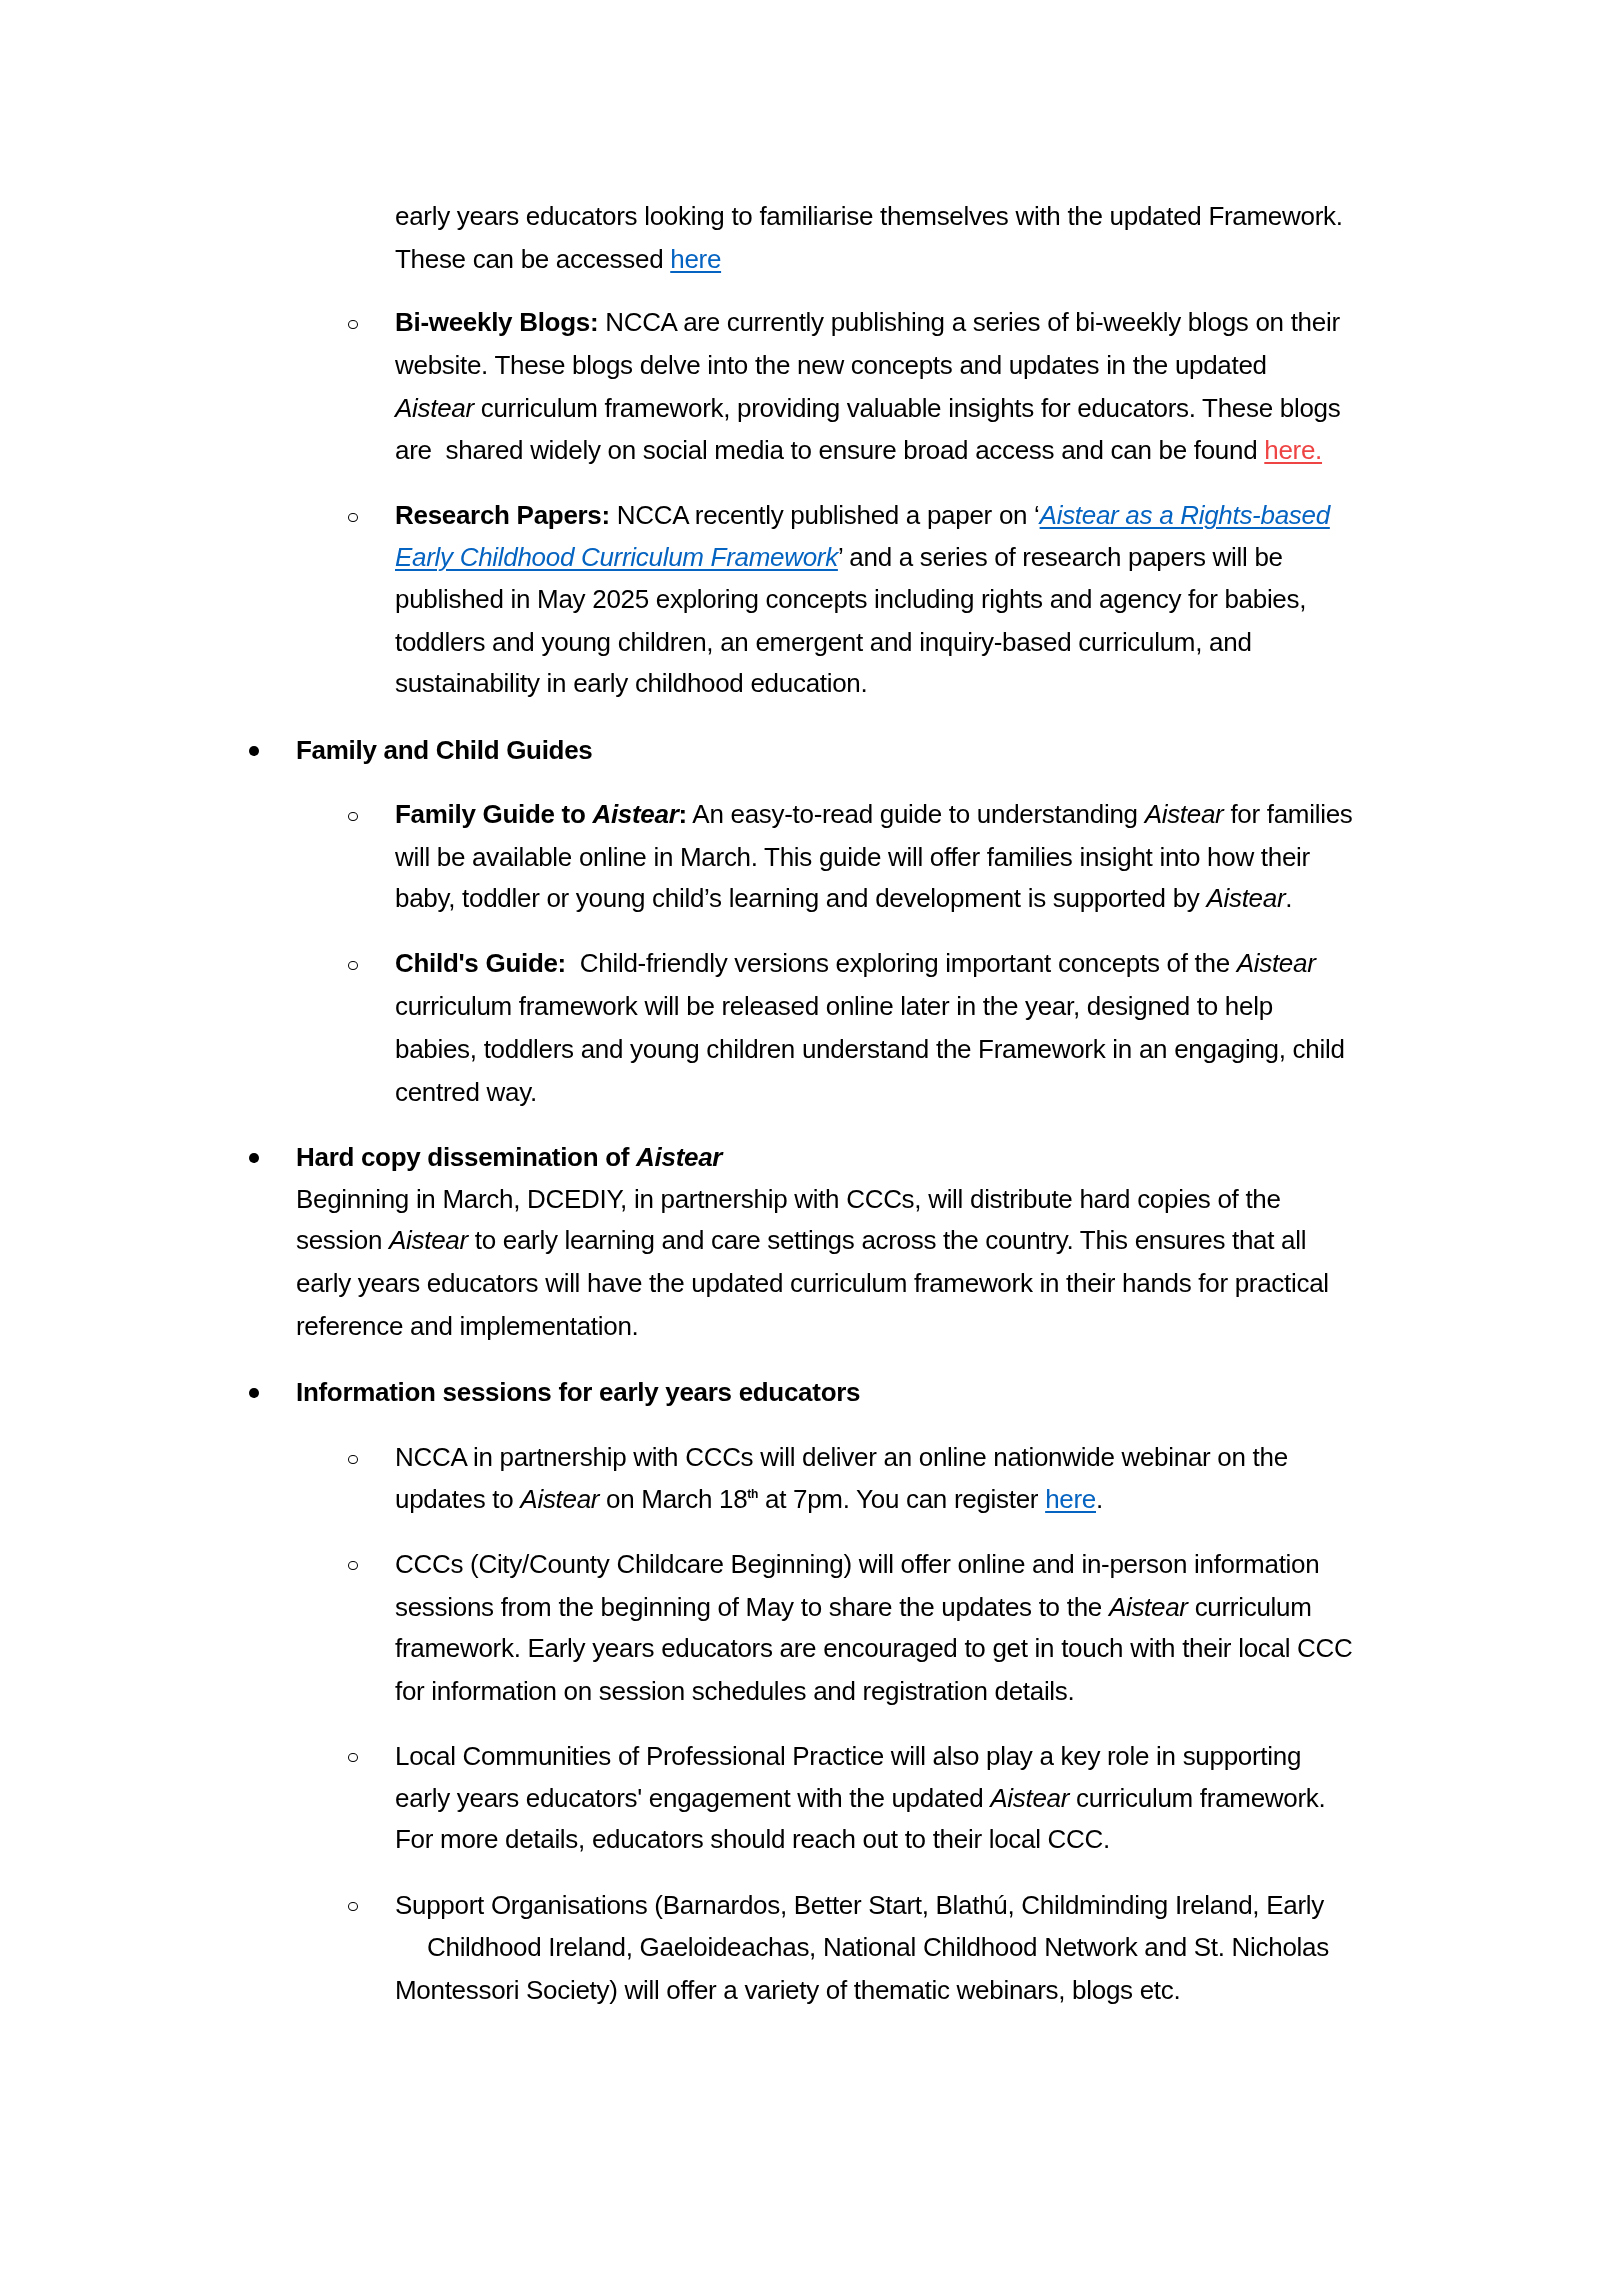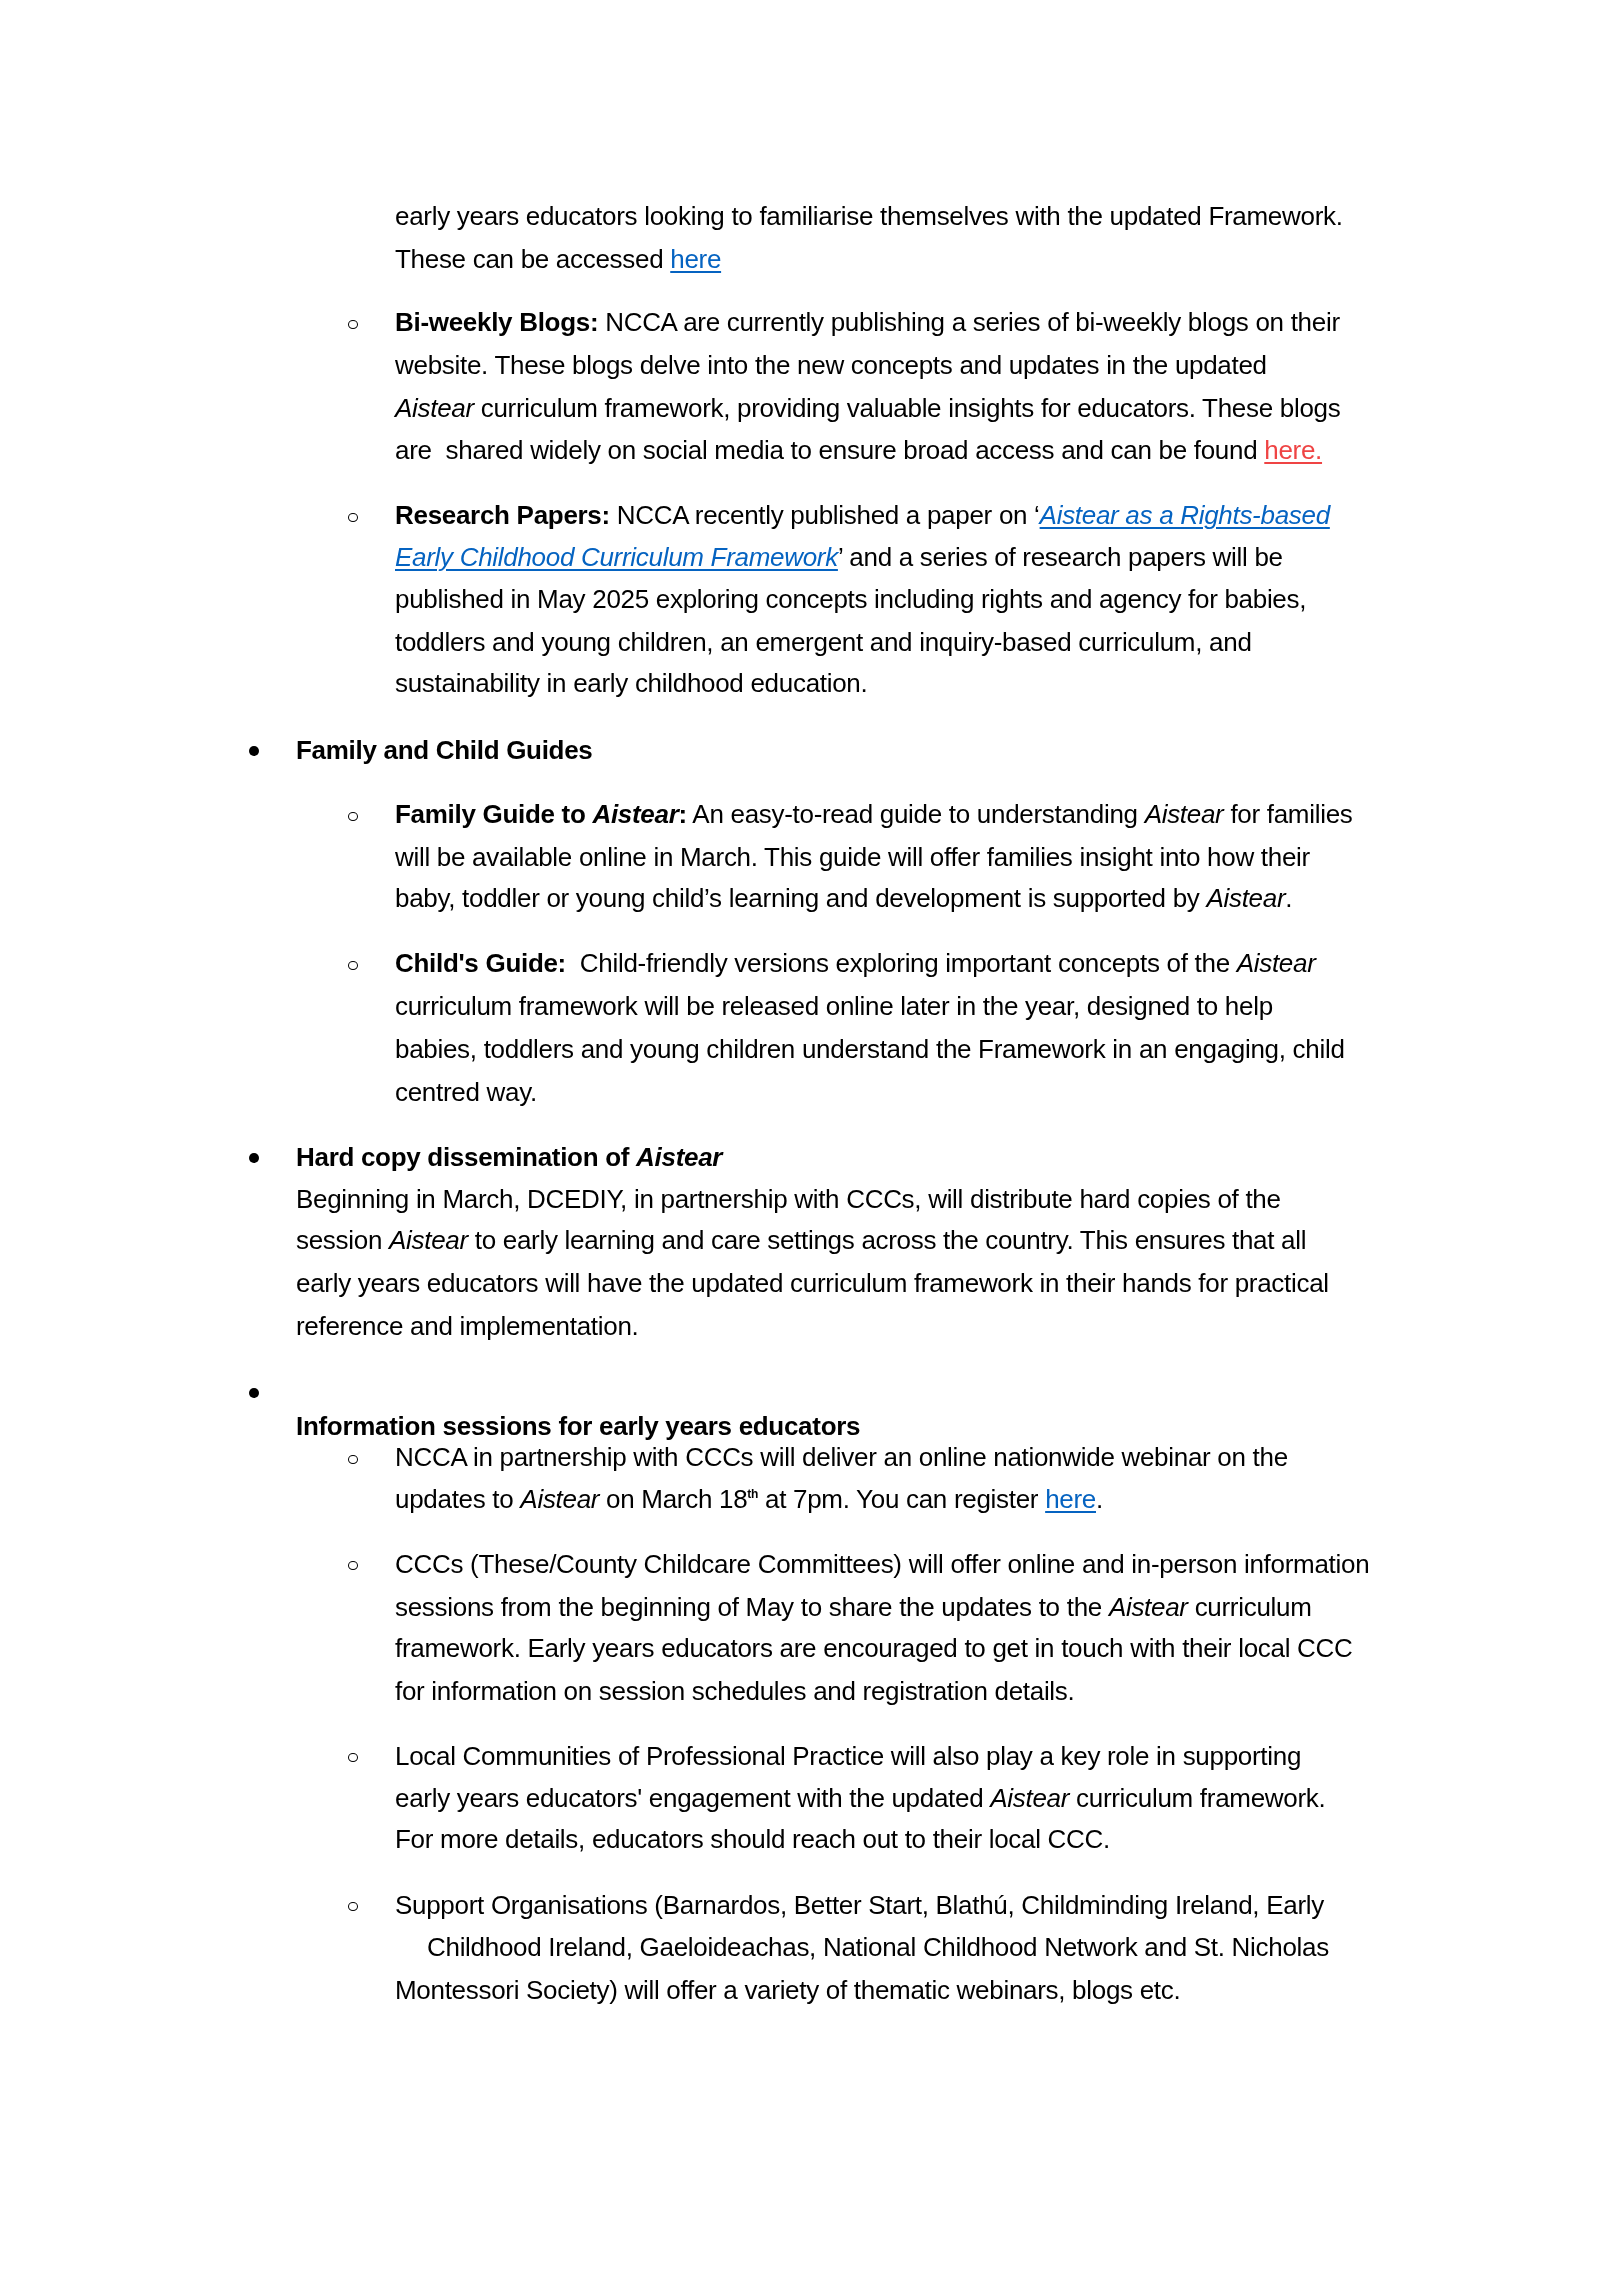--- a/index.html
+++ b/index.html
@@ -52,28 +52,28 @@
   <div class="line x-sub" style="top:1076px"><span style="white-space: pre;">centred way.</span></div>
 
   <span class="mk-dot" style="top:1153px"></span>
   <div class="line x-main" style="top:1141px"><b><span style="white-space: pre;">Hard copy dissemination of </span><i>Aistear</i></b></div>
   <div class="line x-main" style="top:1183px"><span style="white-space: pre;">Beginning in March, DCEDIY, in partnership with CCCs, will distribute hard copies of the</span></div>
   <div class="line x-main" style="top:1224px"><span style="white-space: pre;">session </span><i>Aistear</i><span style="white-space: pre;"> to early learning and care settings across the country. This ensures that all</span></div>
   <div class="line x-main" style="top:1267px"><span style="white-space: pre; margin-top: 40px;">early years educators will have the updated curriculum framework in their hands for practical</span></div>
   <div class="line x-main" style="top:1310px"><span style="white-space: pre;">reference and implementation.</span></div>
 
   <span class="mk-dot" style="top:1388px"></span>
-  <div class="line x-main" style="top:1410px"><b>Information sessions for early years educators</b></div>
+  <div class="line x-main" style="top:1376px"><b>Information sessions for early years educators</b></div>
 
   <span class="mk-circ" style="top:1455px"></span>
   <div class="line x-sub" style="top:1441px"><span style="white-space: pre;">NCCA in partnership with CCCs will deliver an online nationwide webinar on the</span></div>
   <div class="line x-sub" style="top:1483px"><span style="white-space: pre;">updates to </span><i>Aistear</i><span style="white-space: pre;"> on March 18</span><sup>th</sup><span style="white-space: pre;"> at 7pm. You can register </span><a class="lnk" href="#" style="color: rgb(5, 99, 193);">here</a><span style="white-space: pre;">.</span></div>
 
   <span class="mk-circ" style="top:1561px"></span>
-  <div class="line x-sub" style="top:1548px"><span style="white-space: pre;">CCCs (These/County Childcare Committees) will offer online and in-person information</span></div>
+  <div class="line x-sub" style="top:1548px"><span style="white-space: pre;">CCCs (City/County Childcare Beginning) will offer online and in-person information</span></div>
   <div class="line x-sub" style="top:1591px"><span style="white-space: pre;">sessions from the beginning of May to share the updates to the </span><i>Aistear</i><span style="white-space: pre;"> curriculum</span></div>
   <div class="line x-sub" style="top:1632px"><span style="white-space: pre;">framework. Early years educators are encouraged to get in touch with their local CCC</span></div>
   <div class="line x-sub" style="top:1675px"><span style="white-space: pre;">for information on session schedules and registration details.</span></div>
 
   <span class="mk-circ" style="top:1753px"></span>
   <div class="line x-sub" style="top:1740px"><span style="white-space: pre;">Local Communities of Professional Practice will also play a key role in supporting</span></div>
   <div class="line x-sub" style="top:1782px"><span style="white-space: pre;">early years educators' engagement with the updated </span><i>Aistear</i><span style="white-space: pre;"> curriculum framework.</span></div>
   <div class="line x-sub" style="top:1823px"><span style="white-space: pre;">For more details, educators should reach out to their local CCC.</span></div>
 
   <span class="mk-circ" style="top:1902px"></span>

